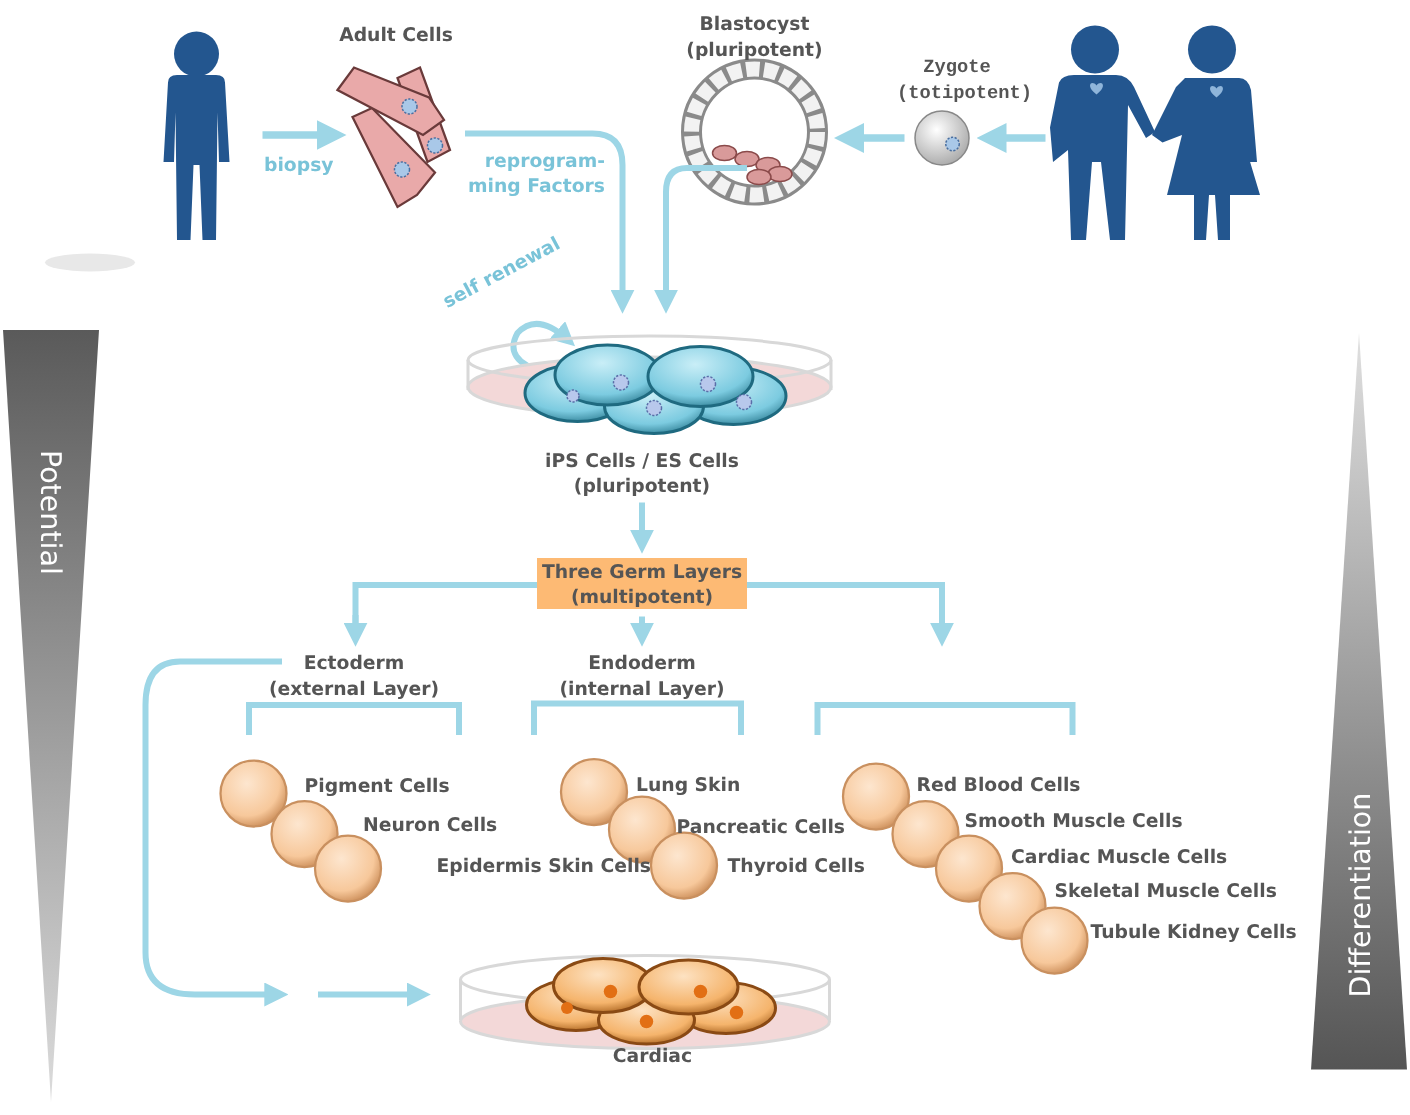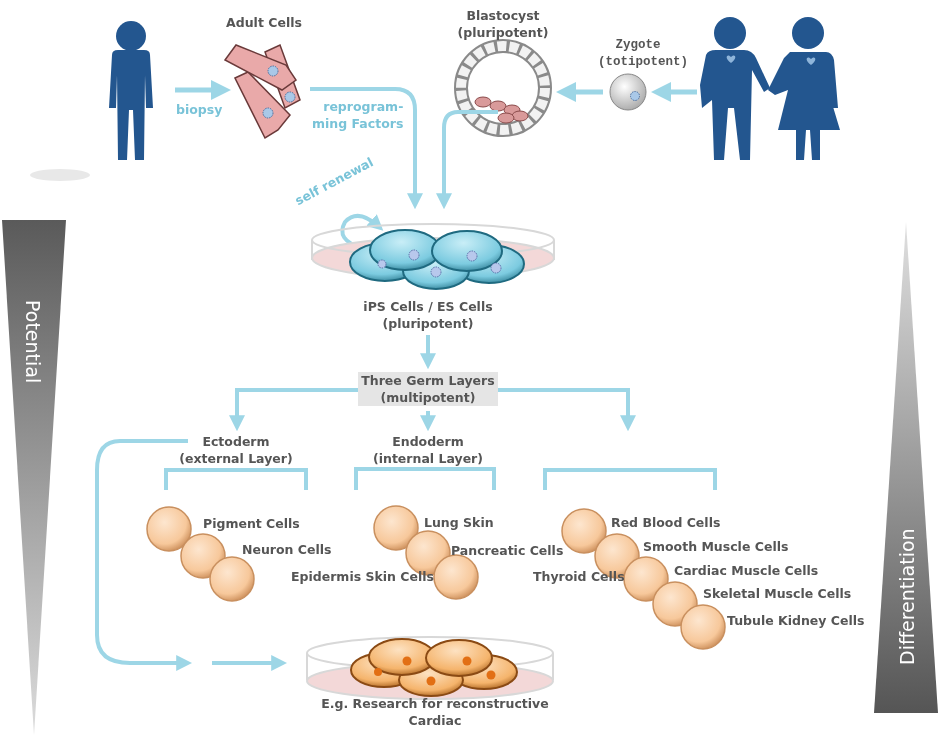--- a/index.html
+++ b/index.html
@@ -182,48 +182,47 @@
 </div>
 <div class="lbl" style="left:598px;top:37px;width:80px;font-family:Liberation Mono, monospace;">
   <div>Zygote</div>
   <div>(totipotent)</div>
 </div>
 <div class="lbl lbl-blue" style="left:300px;top:192px;transform:rotate(-28deg);transform-origin:left bottom;">self renewal</div>
 <div class="lbl" style="left:358px;top:298px;width:140px;">
   <div>iPS Cells / ES Cells</div>
   <div>(pluripotent)</div>
 </div>
-<div class="lbl" style="left:358px;top:372px;width:140px;background:#e5e5e5;">
+<div class="lbl" style="left:358px;top:372px;width:140px;background:#fdba74;">
   <div>Three Germ Layers</div>
   <div>(multipotent)</div>
 </div>
 
 <div class="lbl" style="left:176px;top:433px;width:120px;">
   <div>Ectoderm</div>
   <div>(external Layer)</div>
 </div>
 <div class="lbl" style="left:368px;top:433px;width:120px;">
   <div>Endoderm</div>
   <div>(internal Layer)</div>
 </div>
 
 <div class="lbl lbl-left" style="left:203px;top:515px;">Pigment Cells</div>
 <div class="lbl lbl-left" style="left:242px;top:541px;">Neuron Cells</div>
 <div class="lbl lbl-left" style="left:263px;top:568px;margin-left:28px;">Epidermis Skin Cells</div>
 
 <div class="lbl lbl-left" style="left:424px;top:514px;">Lung Skin</div>
 <div class="lbl lbl-left" style="left:451px;top:542px;">Pancreatic Cells</div>
-<div class="lbl lbl-left" style="left:485px;top:568px;margin-left:48px;">Thyroid Cells</div>
+<div class="lbl lbl-left" style="left:485px;top:568px;">Thyroid Cells</div>
 
 <div class="lbl lbl-left" style="left:611px;top:514px;">Red Blood Cells</div>
 <div class="lbl lbl-left" style="left:643px;top:538px;">Smooth Muscle Cells</div>
 <div class="lbl lbl-left" style="left:674px;top:562px;">Cardiac Muscle Cells</div>
 <div class="lbl lbl-left" style="left:703px;top:585px;">Skeletal Muscle Cells</div>
 <div class="lbl lbl-left" style="left:727px;top:612px;">Tubule Kidney Cells</div>
 
 <div class="lbl" style="left:315px;top:695px;width:240px;">
-  <div>E.g. Research for reconstructive</div>
   <div>Cardiac</div>
 </div>
 
 <div class="vtext" style="left:22px;top:300px;transform:rotate(90deg);transform-origin:left top;left:44px;">Potential</div>
 <div class="vtext" style="left:896px;top:665px;transform:rotate(-90deg);transform-origin:left top;">Differentiation</div>
 </div>
 
 </body></html>

